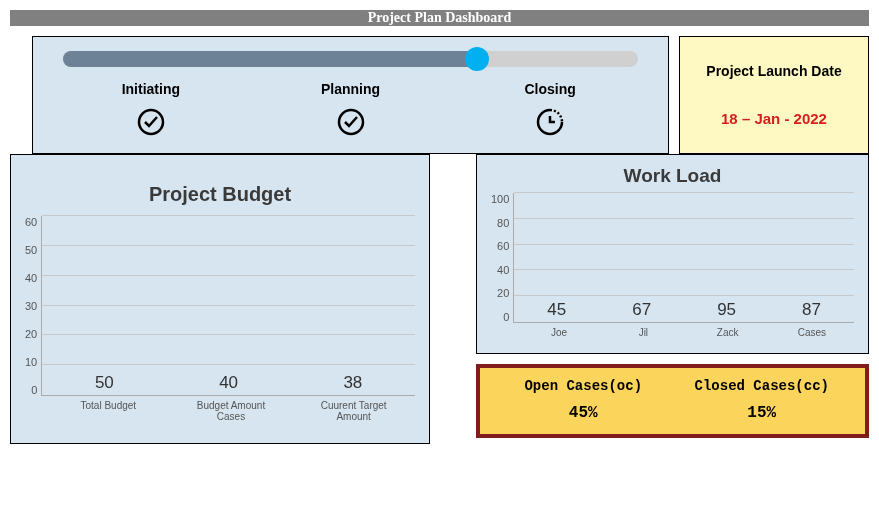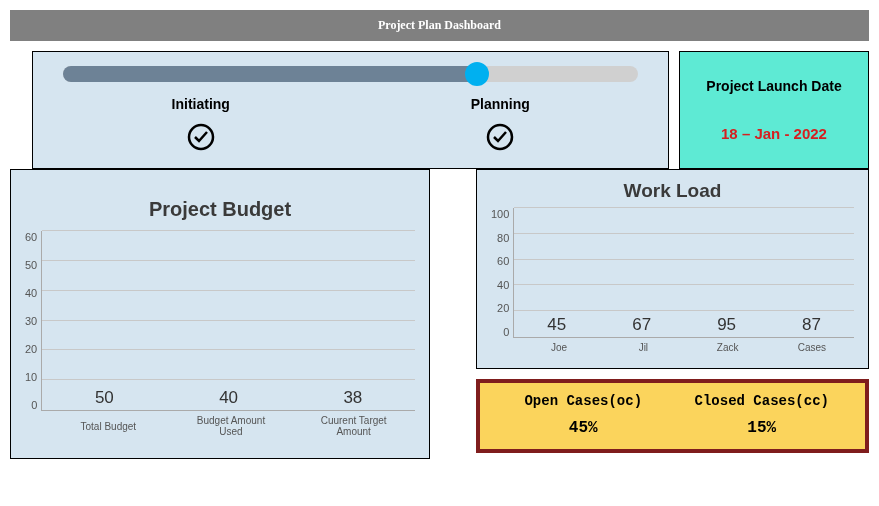--- a/index.html
+++ b/index.html
@@ -6,23 +6,22 @@
     body {
       font-family: 'Segoe UI', Arial, sans-serif;
       background: #fff;
       padding: 10px;
       width: 879px;
     }
     .title-bar {
       background: #808080;
       color: #fff;
       text-align: center;
-      padding: 8px;
       font-weight: bold;
-      font-size: 12px;
+      font-size: 14px;
       font-family: Georgia, serif;
     }
     .row { display: flex; gap: 10px; margin-top: 10px; }
     .phases-card {
       flex: 1;
       background: #d6e5f0;
       border: 1px solid #000;
       padding: 14px 18px 12px 18px;
       margin-left: 22px;
     }
@@ -46,21 +45,21 @@
       border-radius: 50%;
       transform: translateX(-12px);
     }
     .phase-row { display: flex; justify-content: space-around; }
     .phase { text-align: center; flex: 1; }
     .phase-label { font-weight: bold; font-size: 14px; margin-bottom: 10px; }
     .phase-icon { display: inline-block; }
     .phase-pct { color: #d62020; font-weight: bold; font-size: 16px; }
     .launch-card {
       width: 190px;
-      background: #5eead4;
+      background: #fef9c3;
       border: 1px solid #000;
       text-align: center;
       padding: 10px 18px;
       display: flex;
       flex-direction: column;
       justify-content: space-around;
     }
     .launch-title { font-weight: bold; font-size: 14px; }
     .launch-date { color: #d62020; font-weight: bold; font-size: 15px; }
     .grid2 { display: flex; gap: 10px; }
@@ -121,20 +120,30 @@
       </div>
       <div class="phase">
         <div class="phase-label">Planning</div>
         <span class="phase-icon">
           <svg width="30" height="30" viewBox="0 0 30 30">
               <circle cx="15" cy="15" r="12" fill="none" stroke="#000" stroke-width="2.5"></circle>
               <path d="M9 15 l4 4 l8 -9" fill="none" stroke="#000" stroke-width="2.5"></path>
             </svg>
         </span>
       </div>
+      <div class="phase">
+        <div class="phase-label">Closing</div>
+        <span class="phase-icon">
+          <svg width="30" height="30" viewBox="0 0 30 30">
+              <path d="M15 3 A12 12 0 1 0 27 15" fill="none" stroke="#000" stroke-width="2.5"></path>
+              <path d="M15 3 A12 12 0 0 1 27 15" fill="none" stroke="#000" stroke-width="2.5" stroke-dasharray="2 2"></path>
+              <path d="M15 9 v6 h5" fill="none" stroke="#000" stroke-width="2.5"></path>
+            </svg>
+        </span>
+      </div>
     </div>
   </div>
 
   <div class="launch-card">
     <div class="launch-title">Project Launch Date</div>
     <div class="launch-date">18 – Jan - 2022</div>
   </div>
 </div>
 
 <div class="grid2">
@@ -167,23 +176,23 @@
               </div>
             </div>
             <div class="gridline" style="bottom: 100%;"></div>
             <div class="gridline" style="bottom: 83.3333%;"></div>
             <div class="gridline" style="bottom: 66.6667%;"></div>
             <div class="gridline" style="bottom: 50%;"></div>
             <div class="gridline" style="bottom: 33.3333%;"></div>
             <div class="gridline" style="bottom: 16.6667%;"></div>
           </div>
       </div>
-      <div class="x-labels" id="budget-x" style="margin-left:22px;align-items:center;">
+      <div class="x-labels" id="budget-x" style="margin-left:22px;">
           <span style="width: 90px;">Total Budget</span>
-          <span style="width: 90px;">Budget Amount Used</span>
+          <span style="width: 90px;">Budget Amount Cases</span>
           <span style="width: 90px;">Cuurent Target Amount</span>
         </div>
     </div>
   </div>
 
   <div class="col col-right">
     <div class="chart-card" style="height:200px;">
       <div class="chart-title workload-title">Work Load</div>
       <div class="chart-body" style="height:130px;">
         <div class="y-axis" id="wl-y">

